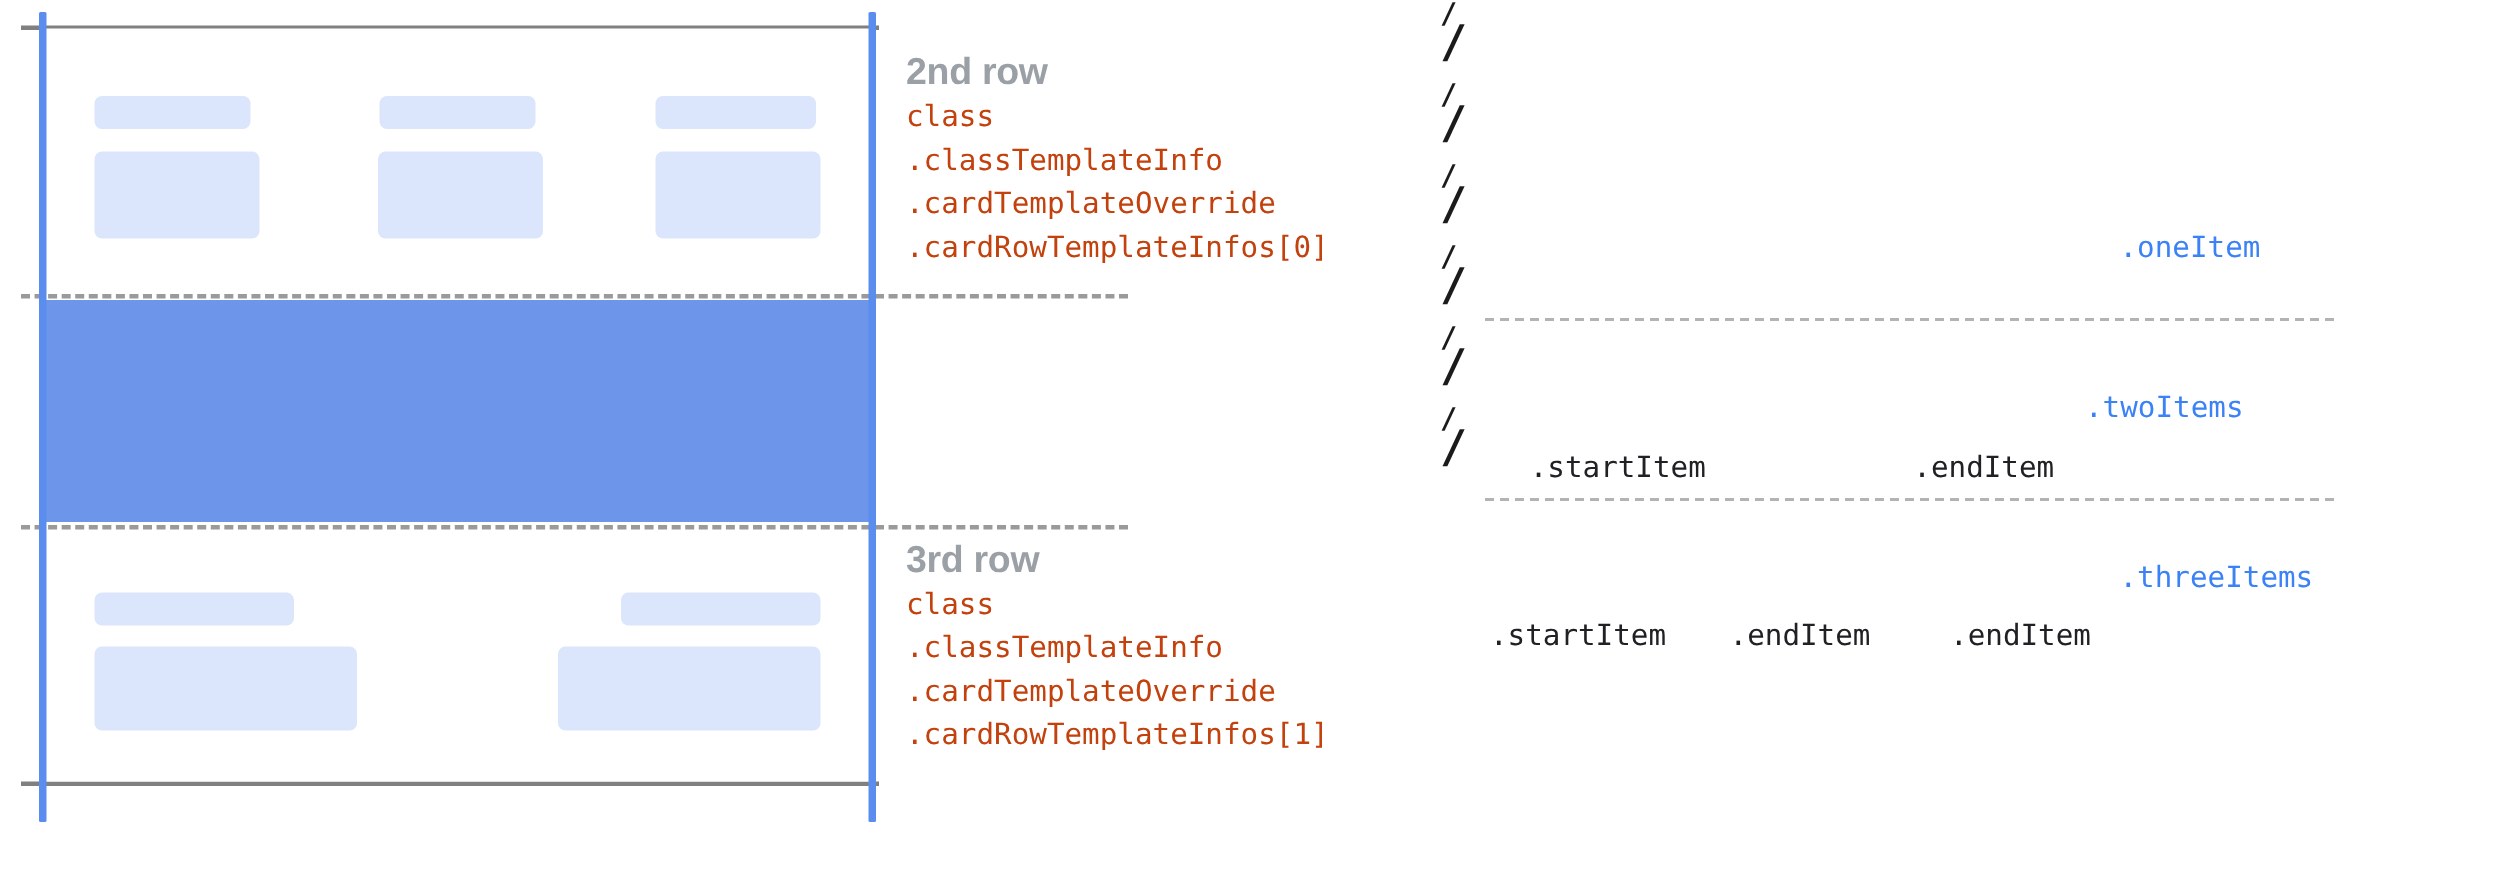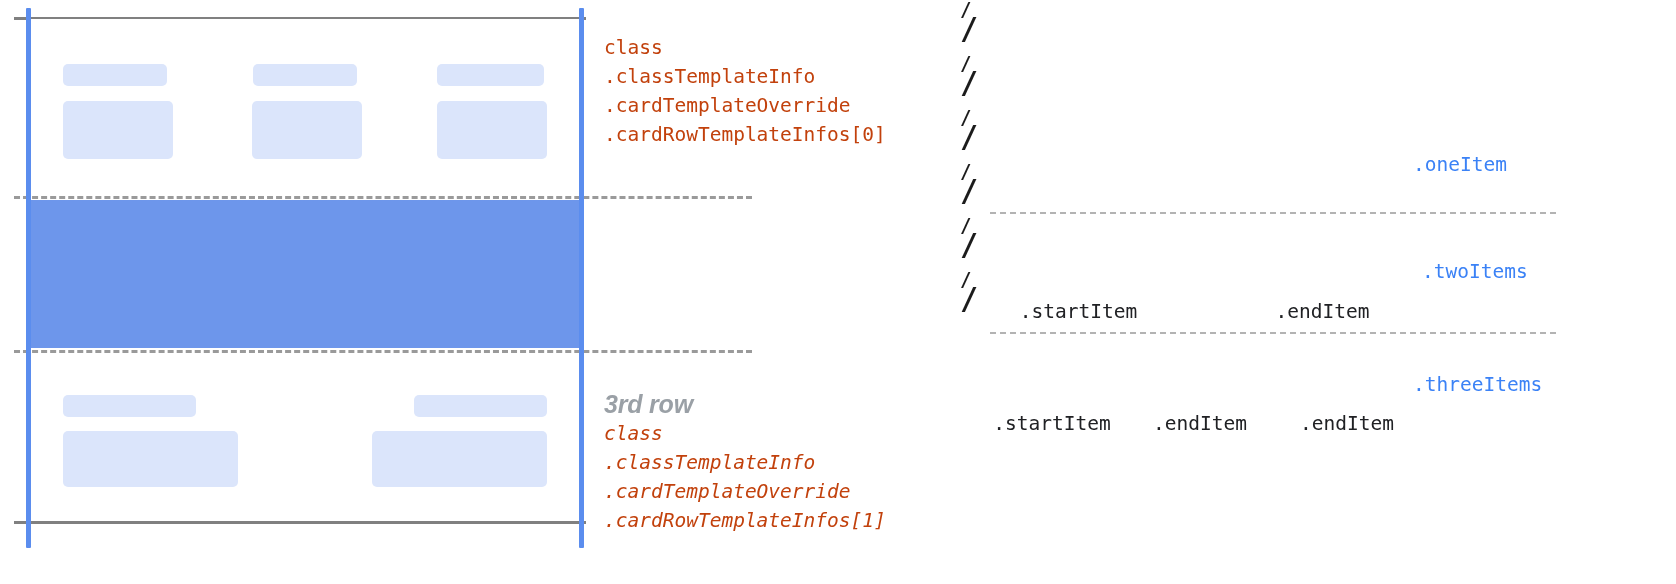--- a/index.html
+++ b/index.html
@@ -70,21 +70,21 @@
     font-weight: bold; font-size: 25px; color: #9aa0a6;
     letter-spacing: -0.2px; line-height: 30px; white-space: nowrap;
   }
   .annot-code {
     font-family: "DejaVu Sans Mono", monospace;
     font-size: 19.5px; color: #c2410c; line-height: 29px;
     white-space: pre;
   }
   .annot-2nd { left: 604px; top: 33px; }
   .annot-hero { left: 604px; top: 249px; }
-  .annot-3rd { left: 604px; top: 389px; font-style: italic; }
+  .annot-3rd { left: 604px; top: 358px; }
 
   
   .right-panel { position: absolute; left: 960px; top: 0; width: 716px; height: 584px; }
 
   .dashed-r {
     position: absolute; height: 0; border-top: 2.5px dashed #b3b3b3;
     left: 30px; width: 566px;
   }
   .dashed-r.dr1 { top: 212px; }
   .dashed-r.dr2 { top: 332px; }
@@ -114,21 +114,21 @@
   .g1-cap { left: 160px; top: 190px; width: 185px; }
   .g1-side { left: 453px; top: 153px; }
 
   
   .g2a-sm { left: 52px;  top: 228px; width: 97px;  height: 14px; }
   .g2a-lg { left: 52px;  top: 253px; width: 133px; height: 40px; }
   .g2a-cap { left: 52px; top: 300px; width: 133px; }
   .g2b-sm { left: 330px; top: 228px; width: 97px;  height: 14px; }
   .g2b-lg { left: 296px; top: 253px; width: 133px; height: 40px; }
   .g2b-cap { left: 296px; top: 300px; width: 133px; }
-  .g2-side { left: 462px; top: 260px; }
+  .g2-side { left: 430px; top: 260px; }
 
   
   .g3a-sm { left: 55px;  top: 341px; width: 75px; height: 14px; }
   .g3a-lg { left: 55px;  top: 366px; width: 76px; height: 40px; }
   .g3a-cap { left: 12px; top: 412px; width: 160px; }
   .g3b-sm { left: 203px; top: 341px; width: 75px; height: 14px; }
   .g3b-lg { left: 203px; top: 366px; width: 76px; height: 40px; }
   .g3b-cap { left: 160px; top: 412px; width: 160px; }
   .g3c-sm { left: 350px; top: 341px; width: 75px; height: 14px; }
   .g3c-lg { left: 350px; top: 366px; width: 76px; height: 40px; }
@@ -162,20 +162,21 @@
     <div class="ph r3c2-body"></div>
 
     <div class="dashed-h d1"></div>
     <div class="dashed-h d2"></div>
 
     <div class="guide-v left"></div>
     <div class="guide-v right"></div>
   </div>
 
   <div class="annot annot-2nd">
+    <div class="annot-head">2nd row</div>
     <div class="annot-code">class
 .classTemplateInfo
 .cardTemplateOverride
 .cardRowTemplateInfos[0]</div>
   </div>
 
 
   <div class="annot annot-3rd">
     <div class="annot-head">3rd row</div>
     <div class="annot-code">class

